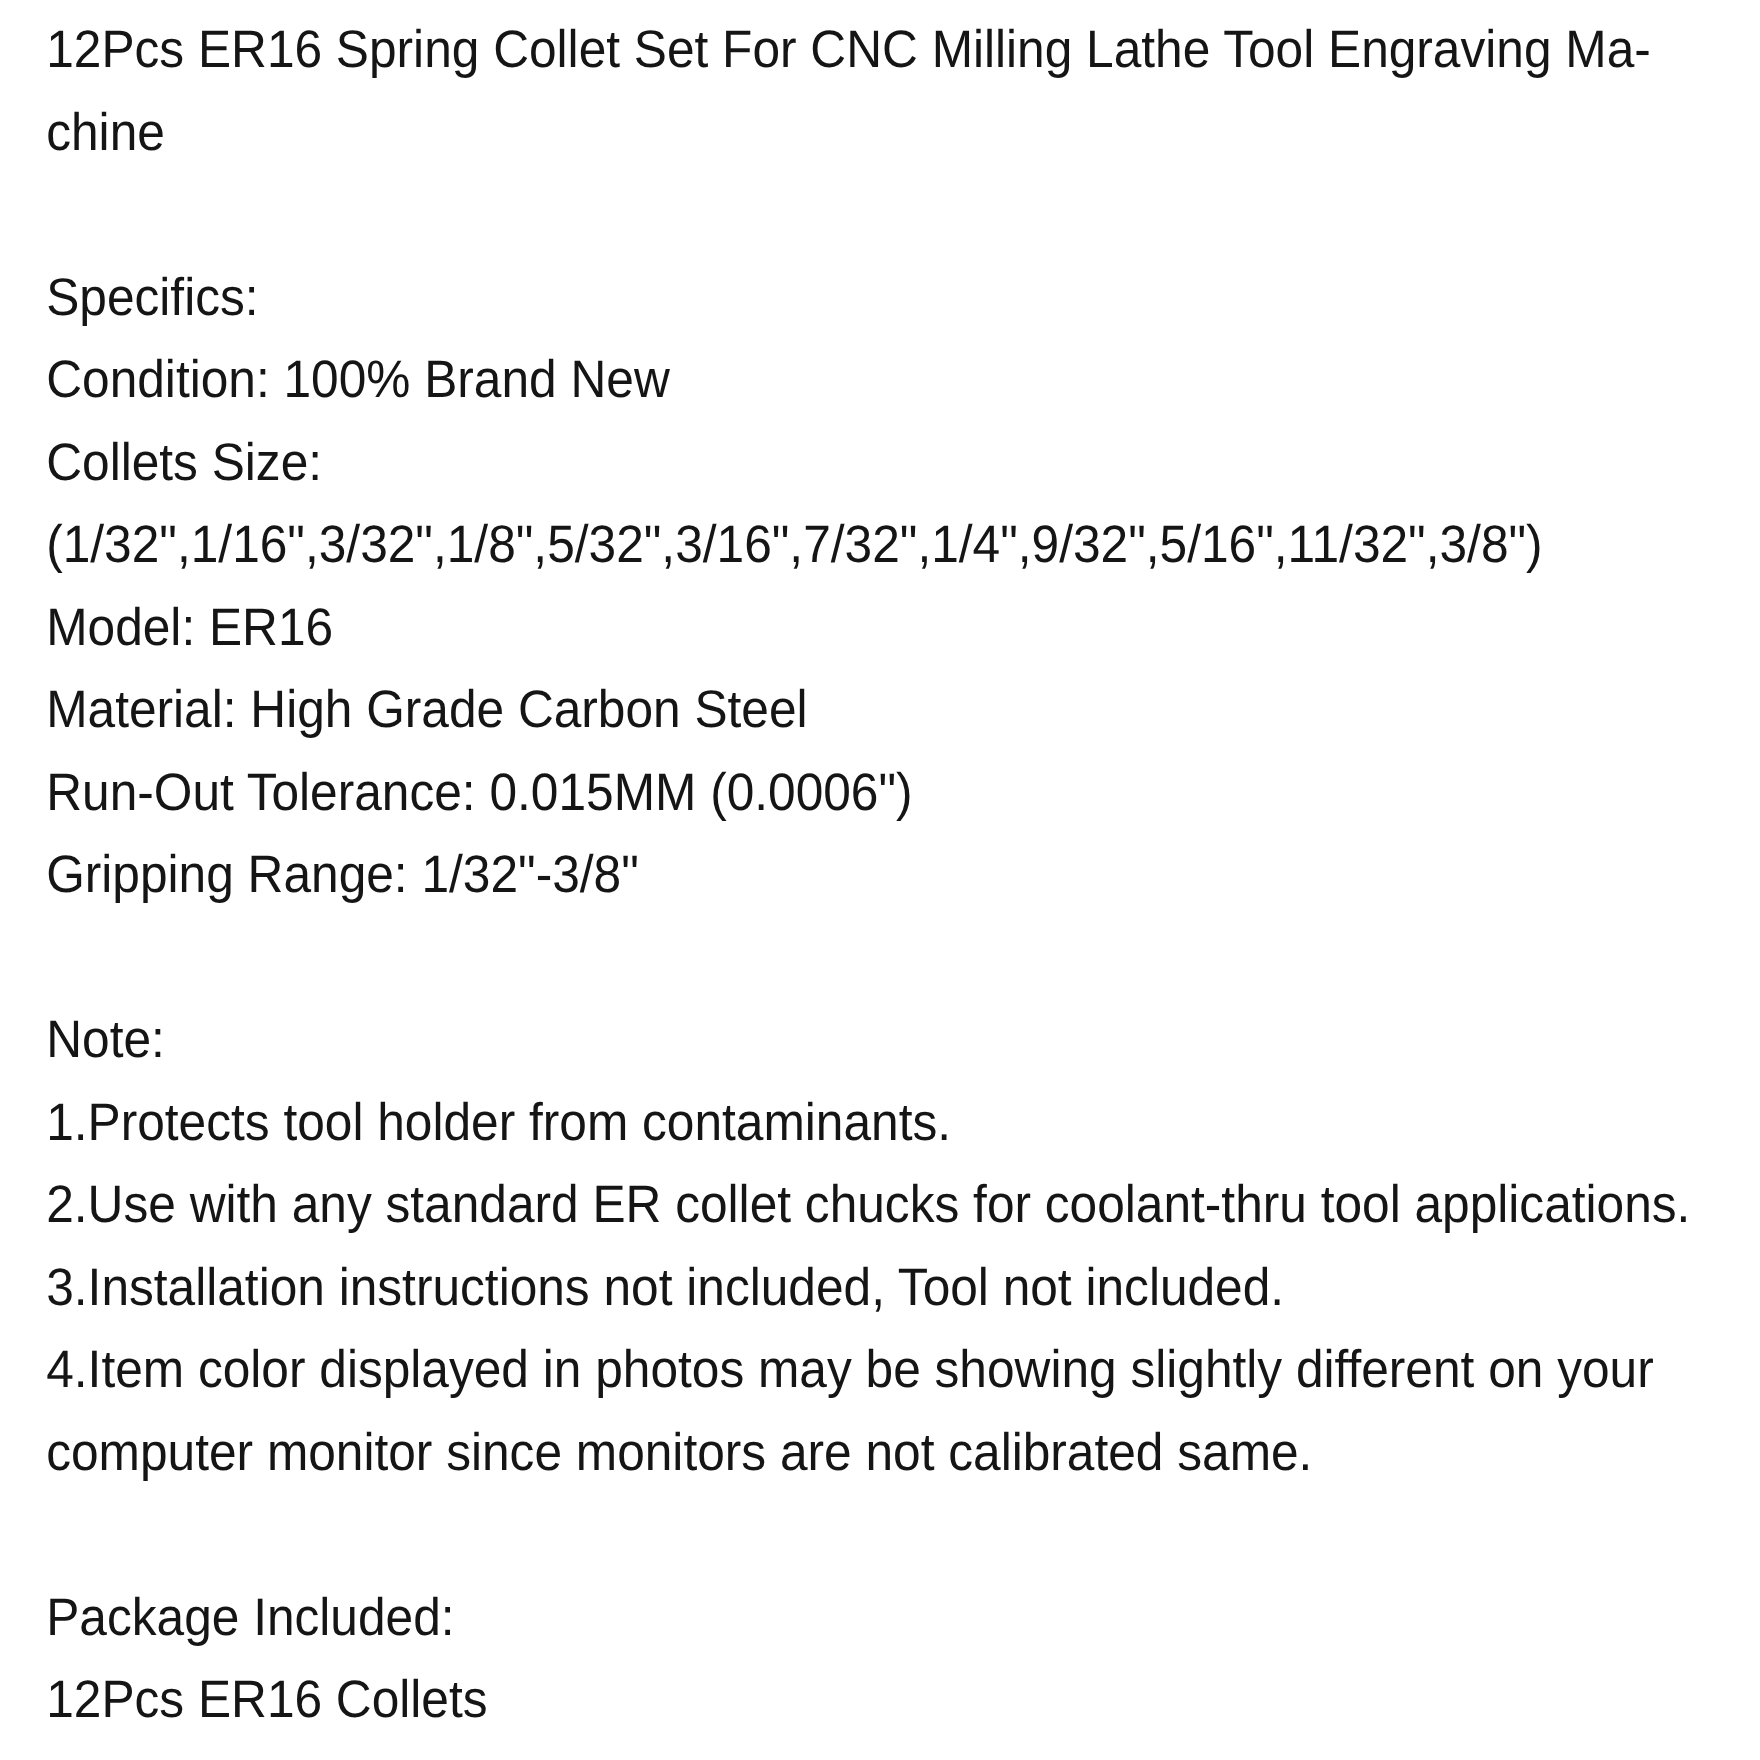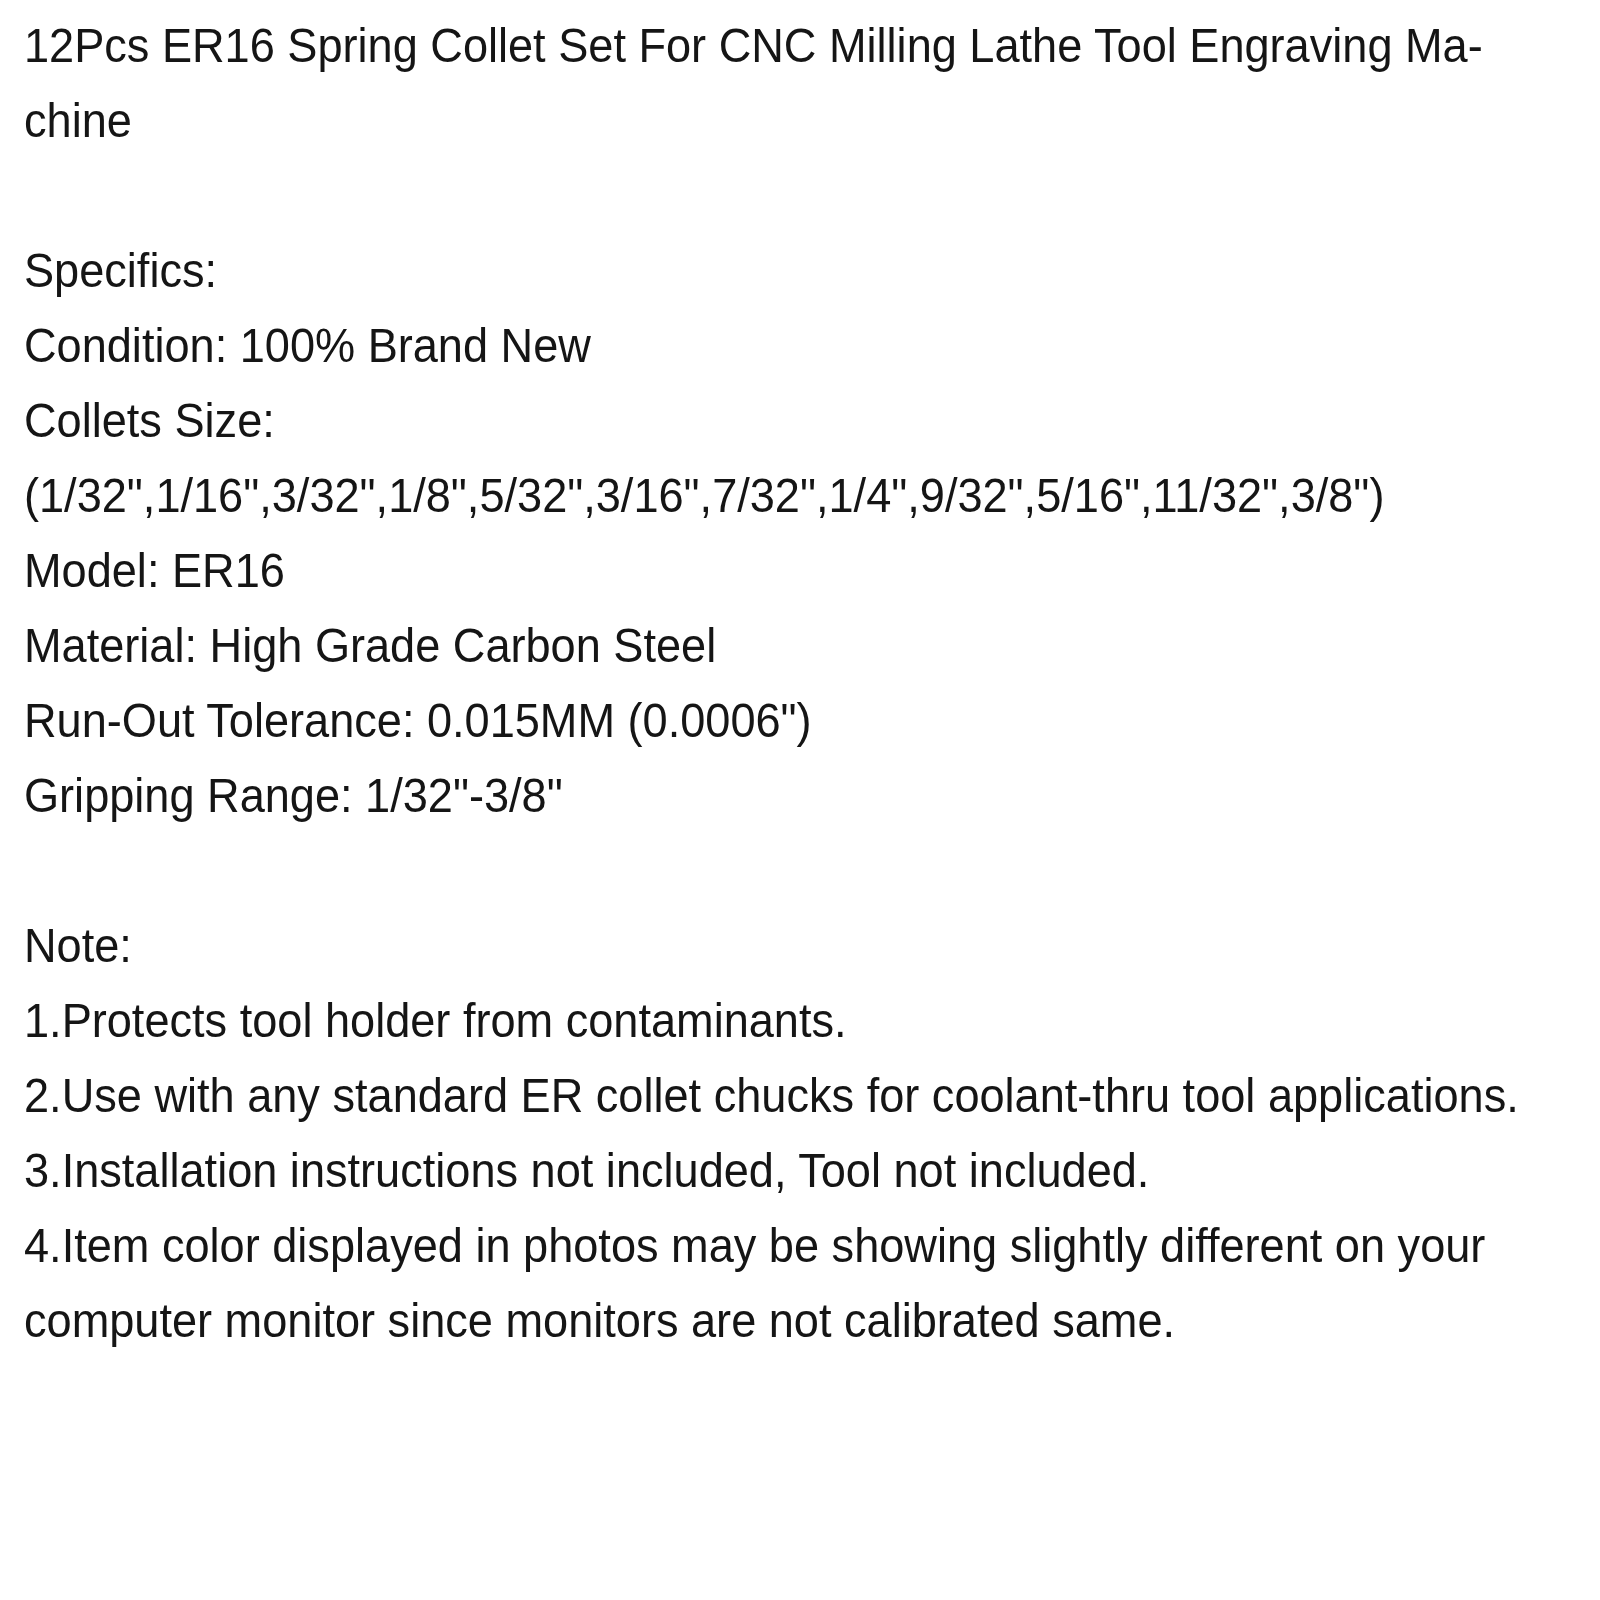--- a/index.html
+++ b/index.html
@@ -8,21 +8,21 @@
     background: #ffffff;
   }
   body {
     width: 1600px;
     height: 1600px;
     overflow: hidden;
     font-family: "Liberation Sans", "DejaVu Sans", sans-serif;
     color: #151515;
   }
   .doc {
-    padding: 8px 0 0 24px;
+    padding: 8px 0 0 42px;
   }
   .line {
     font-size: 48px;
     line-height: 75px;
     font-weight: 400;
     white-space: nowrap;
     transform: scaleX(0.94);
     transform-origin: 0 50%;
   }
   .spacer {
@@ -58,14 +58,18 @@
     <div class="line">Note:</div>
     <div class="line">1.Protects tool holder from contaminants.</div>
     <div class="line">2.Use with any standard ER collet chucks for coolant-thru tool applications.</div>
     <div class="line">3.Installation instructions not included, Tool not included.</div>
     <div class="line">4.Item color displayed in photos may be showing slightly different on your</div>
     <div class="line">computer monitor since monitors are not calibrated same.</div>
   </section>
 
   <div class="spacer"></div>
 
+  <section>
+    <div class="line">Package Included:</div>
+    <div class="line">12Pcs ER16 Collets</div>
+  </section>
 
 </main>
 
 </body></html>

